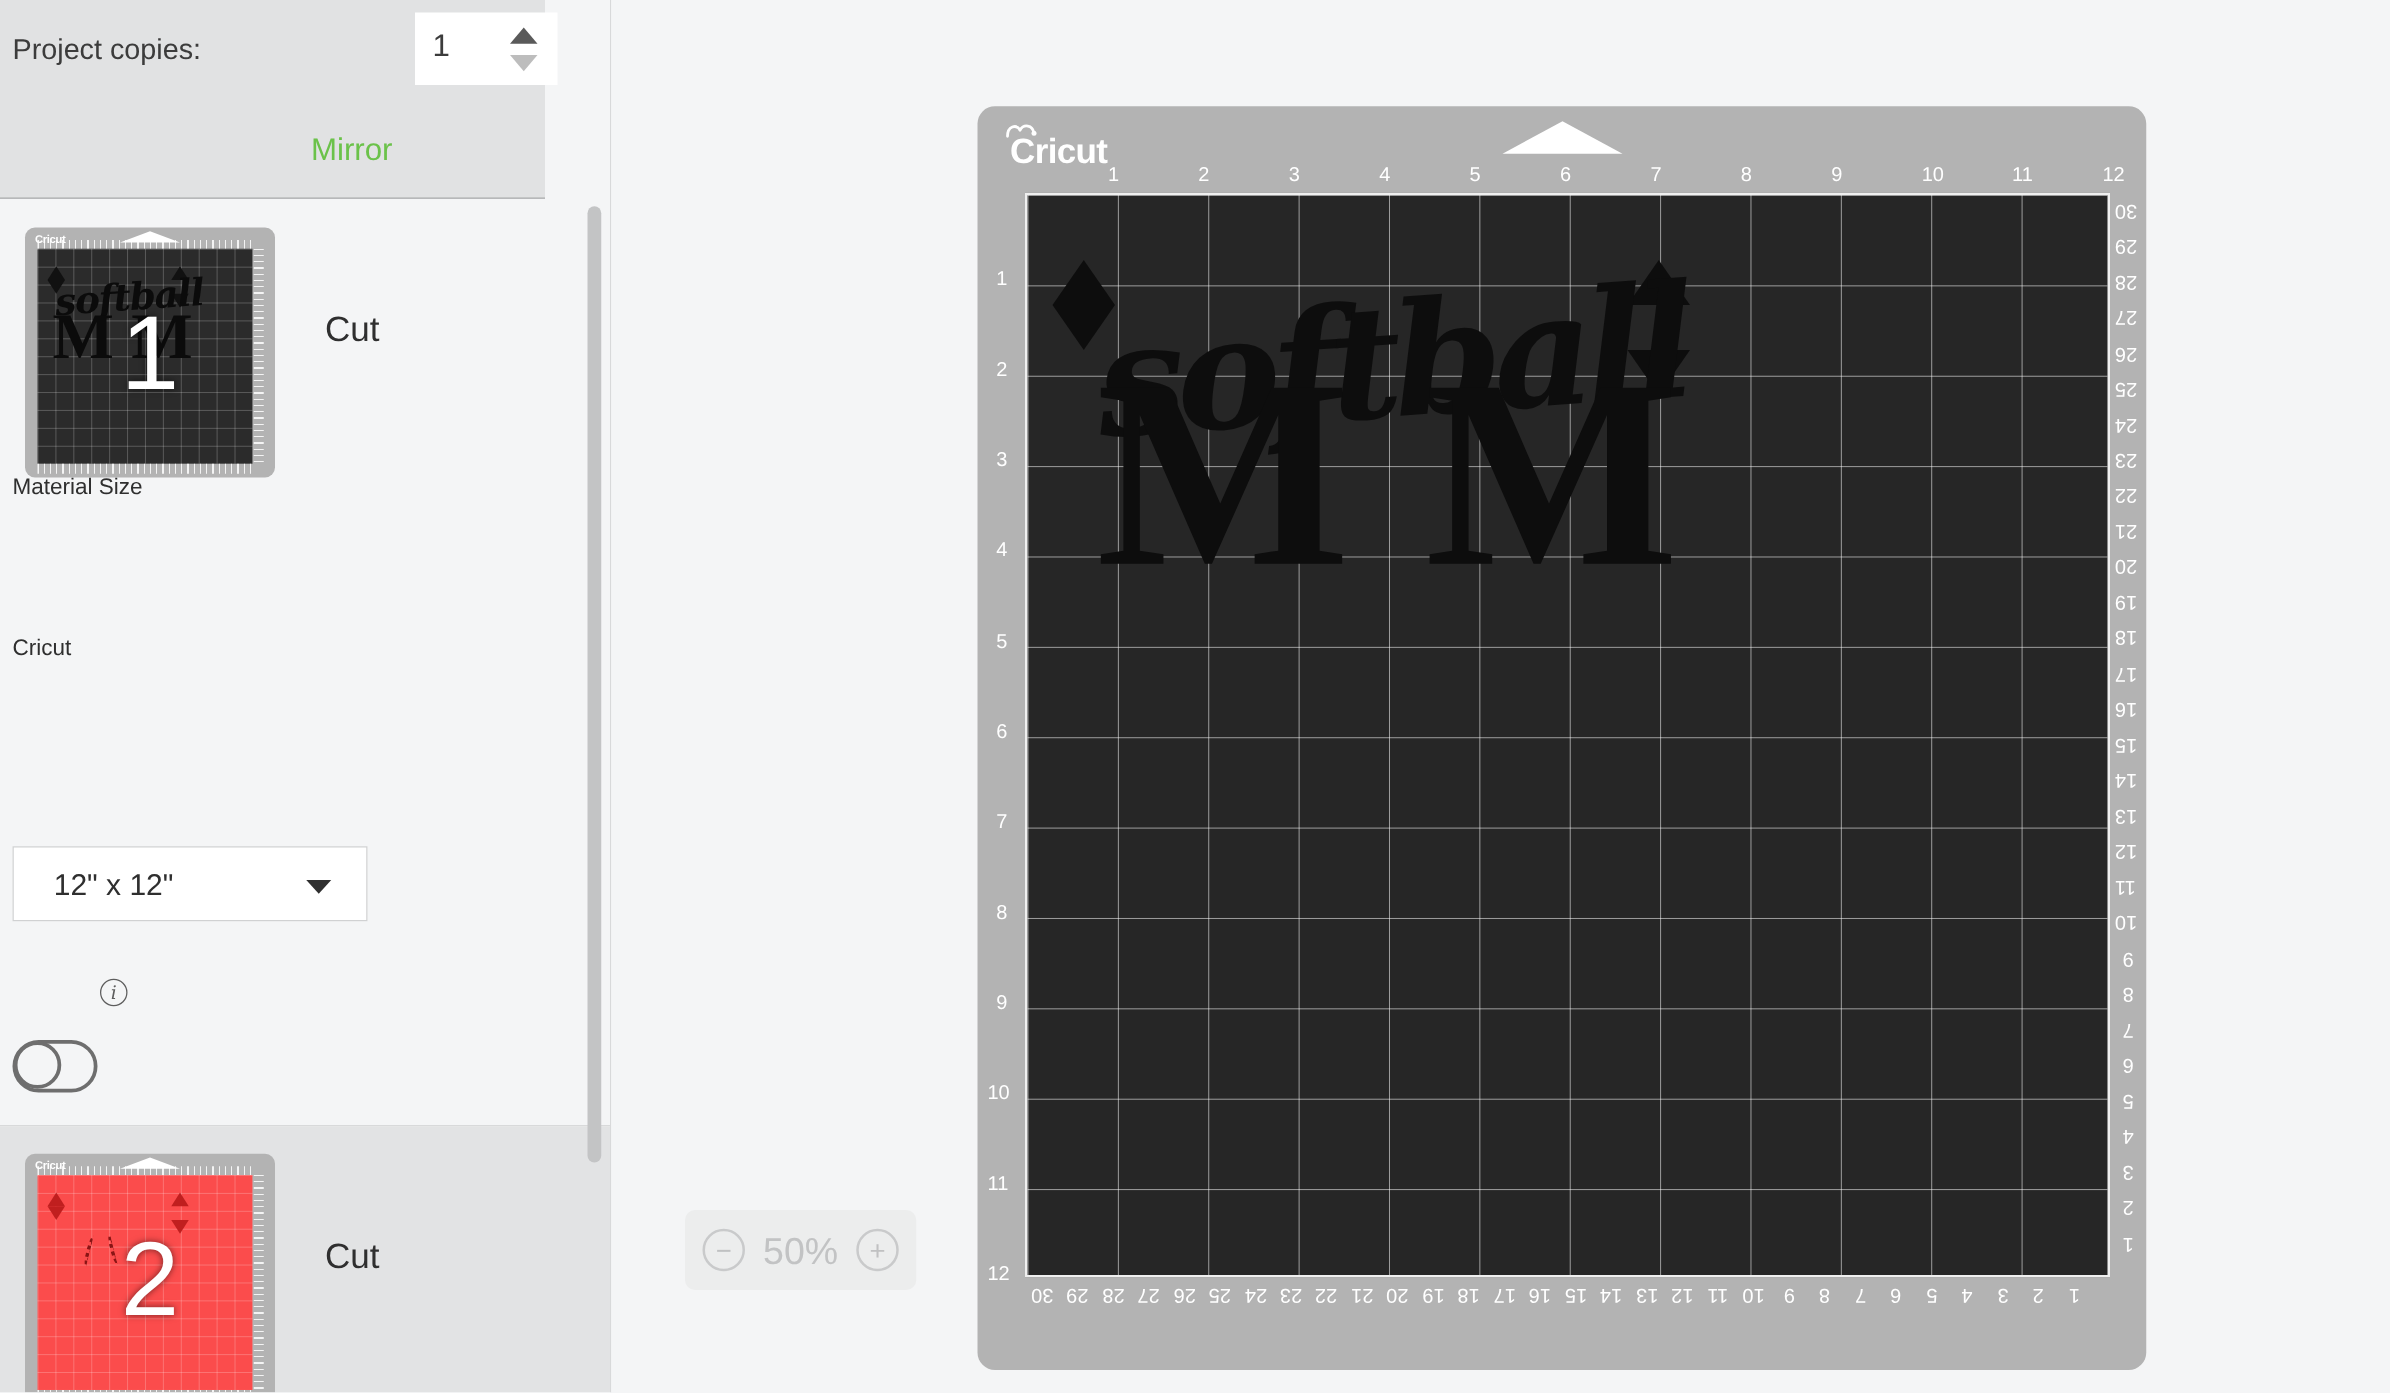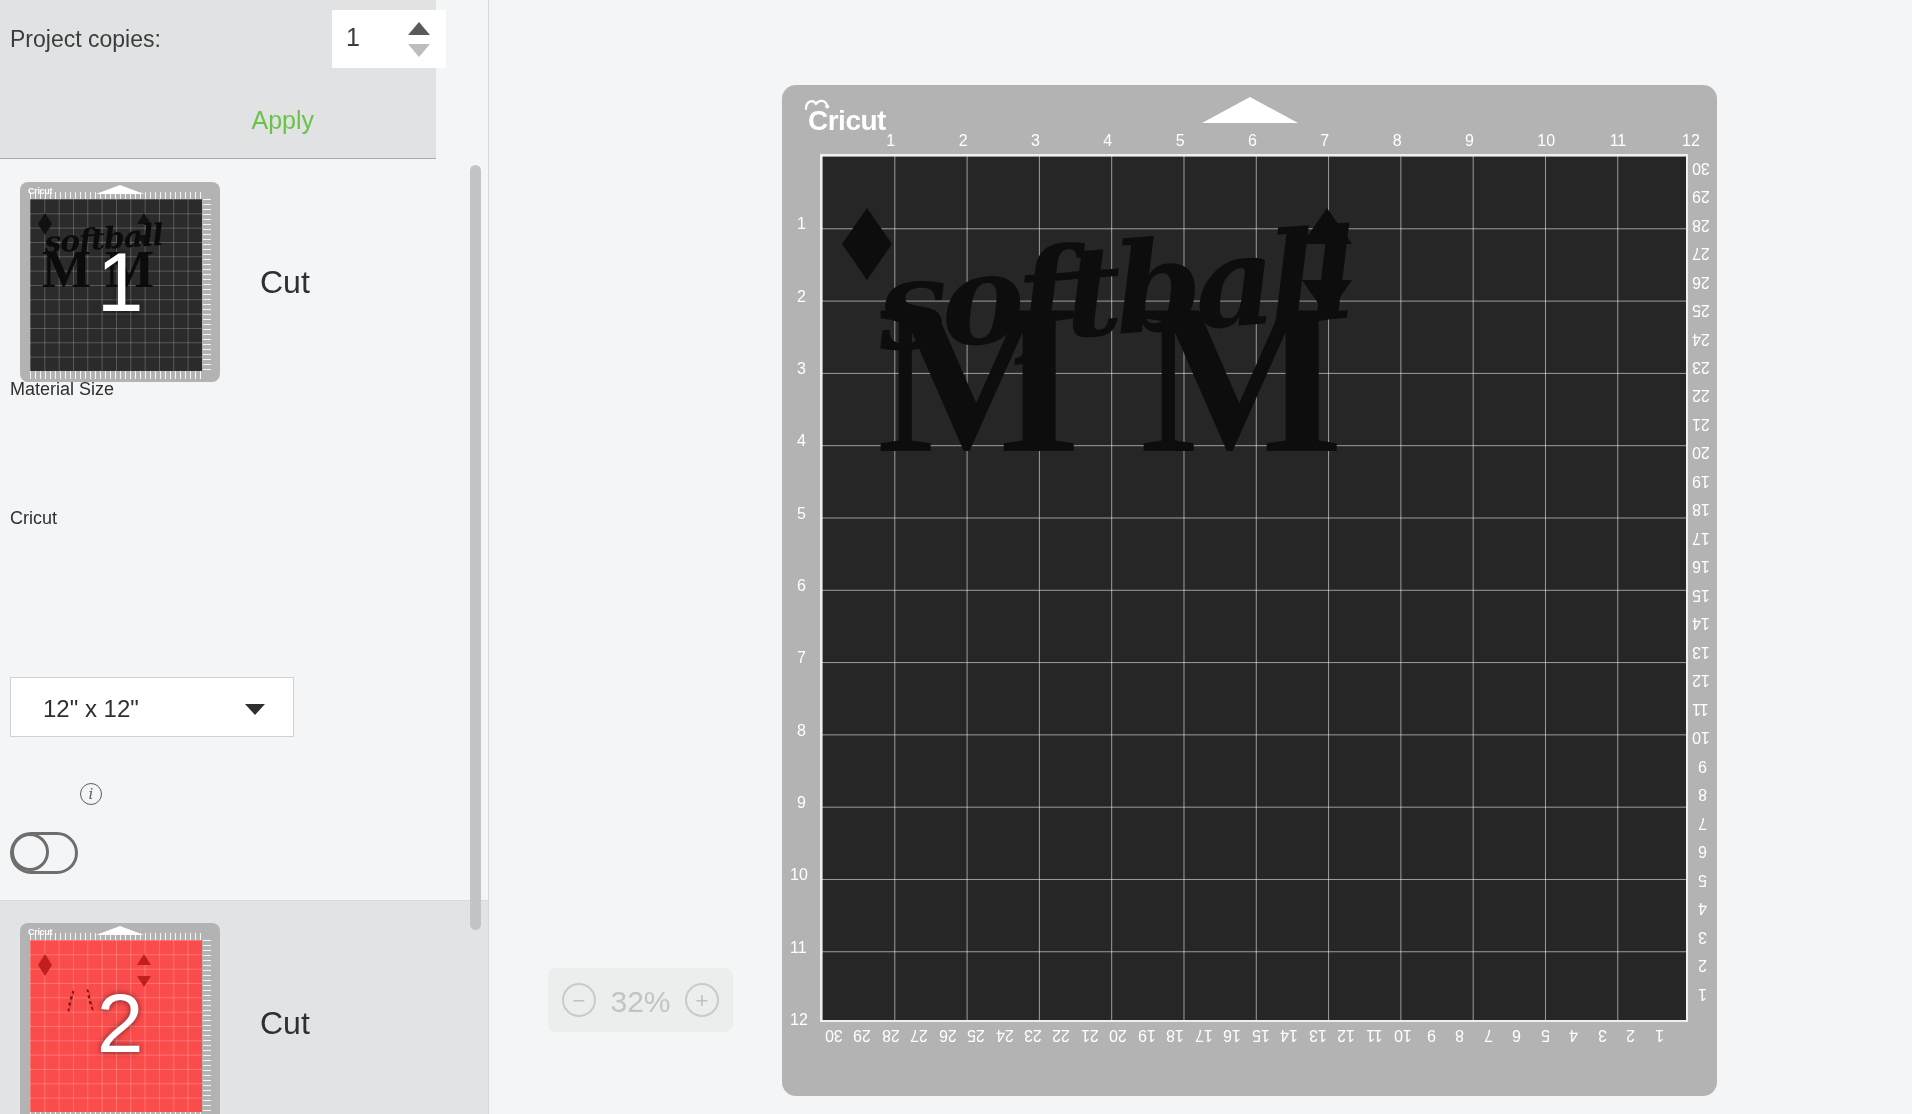--- a/index.html
+++ b/index.html
@@ -132,22 +132,22 @@
   }
   .thumb-number {
     position: absolute; left: 50%; top: 50%;
     transform: translate(-50%, -50%);
     font-size: 84px; color: #ffffff;
     font-family: "Liberation Sans", sans-serif;
     text-shadow: 0 0 6px rgba(0,0,0,0.55);
     line-height: 1;
   }
   .mat-action {
-    position: absolute; left: 260px; top: 104px;
-    font-size: 32px; color: #2f2f2f;
+    position: absolute; left: 260px; top: 88px;
+    font-size: 28px; color: #2f2f2f;
   }
 
   
   .tart { position: absolute; }
   .tdia {
     width: 0; height: 0;
     border-left: 7px solid transparent;
     border-right: 7px solid transparent;
   }
   .tdia-top { border-bottom: 11px solid #111; }
@@ -359,21 +359,21 @@
 
   <div id="left-panel">
 
     <div id="copies-header">
       <div id="copies-label">Project copies:</div>
       <div id="copies-spinner">
         <div id="copies-value">1</div>
         <div class="spin-btn" id="spin-up"></div>
         <div class="spin-btn" id="spin-down"></div>
       </div>
-      <button id="apply-button">Apply</button>
+      <button id="apply-button">Mirror</button>
     </div>
 
     <div id="mat-list">
 
       <div class="mat-row selected mat-settings" style="height:741px;">
 
         <div class="mat-thumb-wrap">
           <div class="mat-thumb">
             <div class="thumb-tab"></div>
             <div class="thumb-logo">Cricut</div>
@@ -559,17 +559,17 @@
           <div id="softball-word">softball</div>
 
           <div class="letter-M" style="left:55px;top:115px;">M</div>
           <div class="letter-M" style="left:318px;top:115px;">M</div>
         </div>
       </div>
     </div>
 
     <div id="zoom-control">
       <div class="zoom-circle" id="zoom-out">−</div>
-      <div id="zoom-level">32%</div>
+      <div id="zoom-level">50%</div>
       <div class="zoom-circle" id="zoom-in">+</div>
     </div>
   </div>
 </div>
 
 </body></html>

